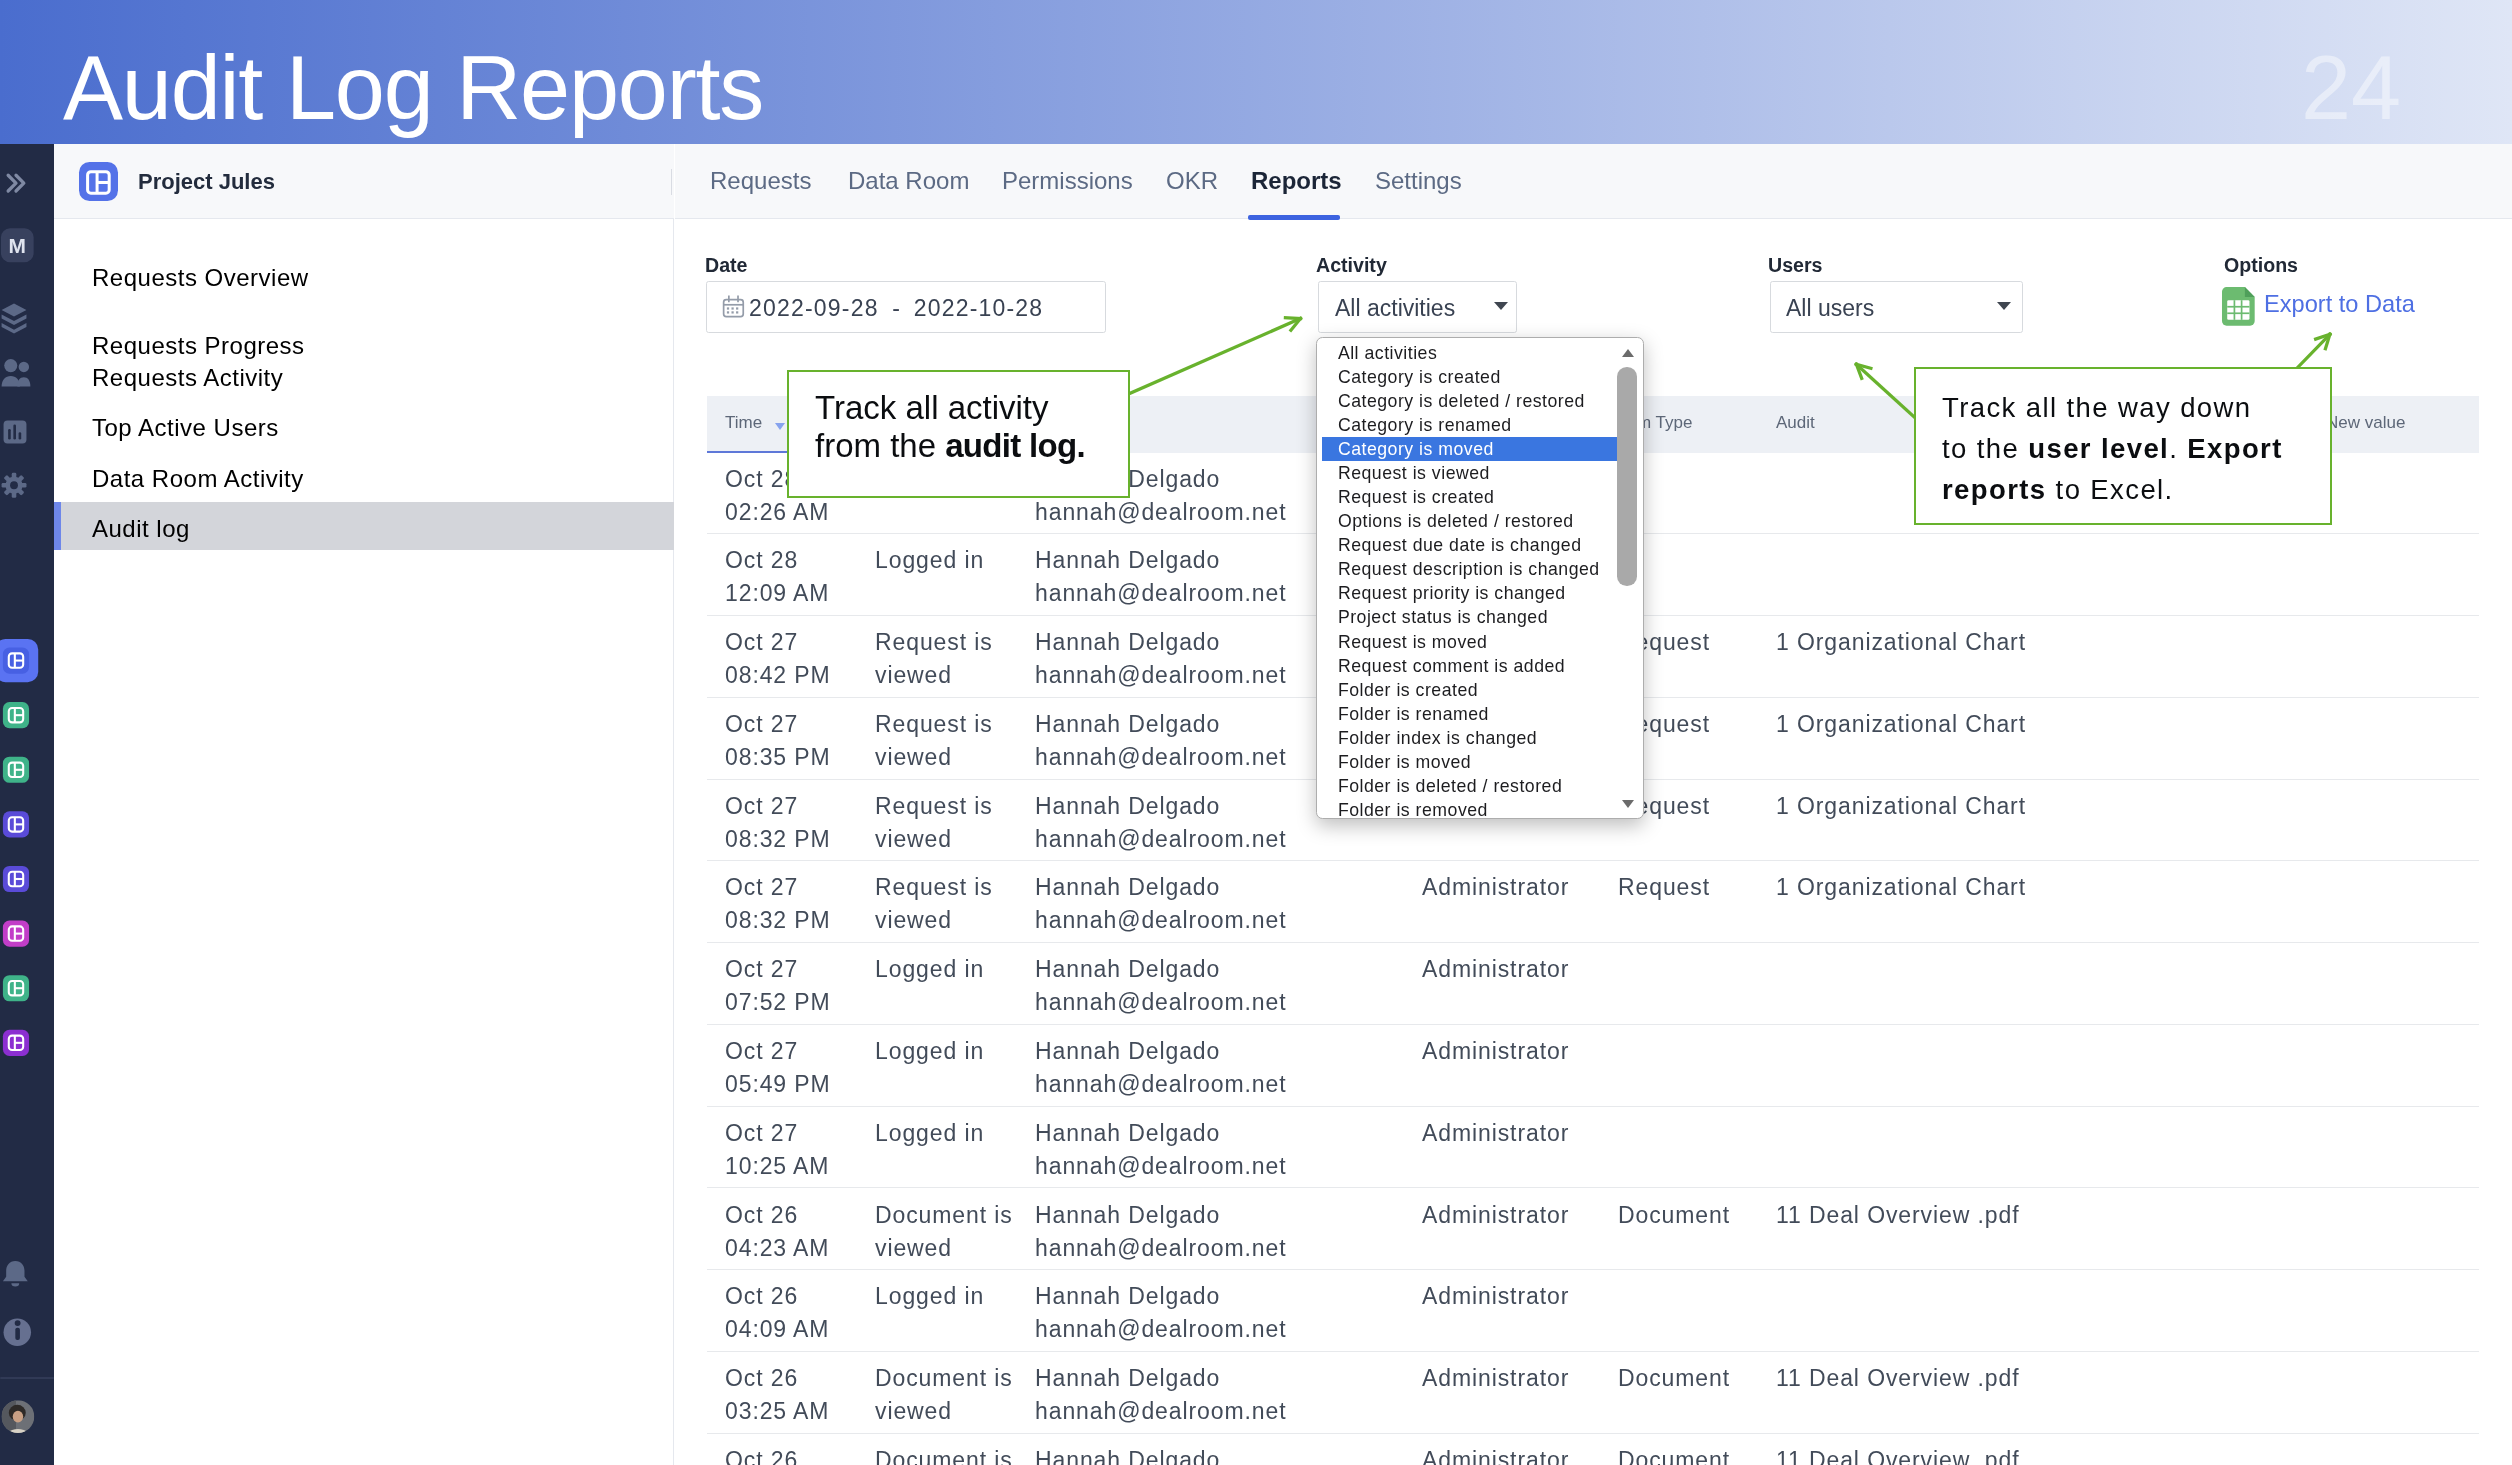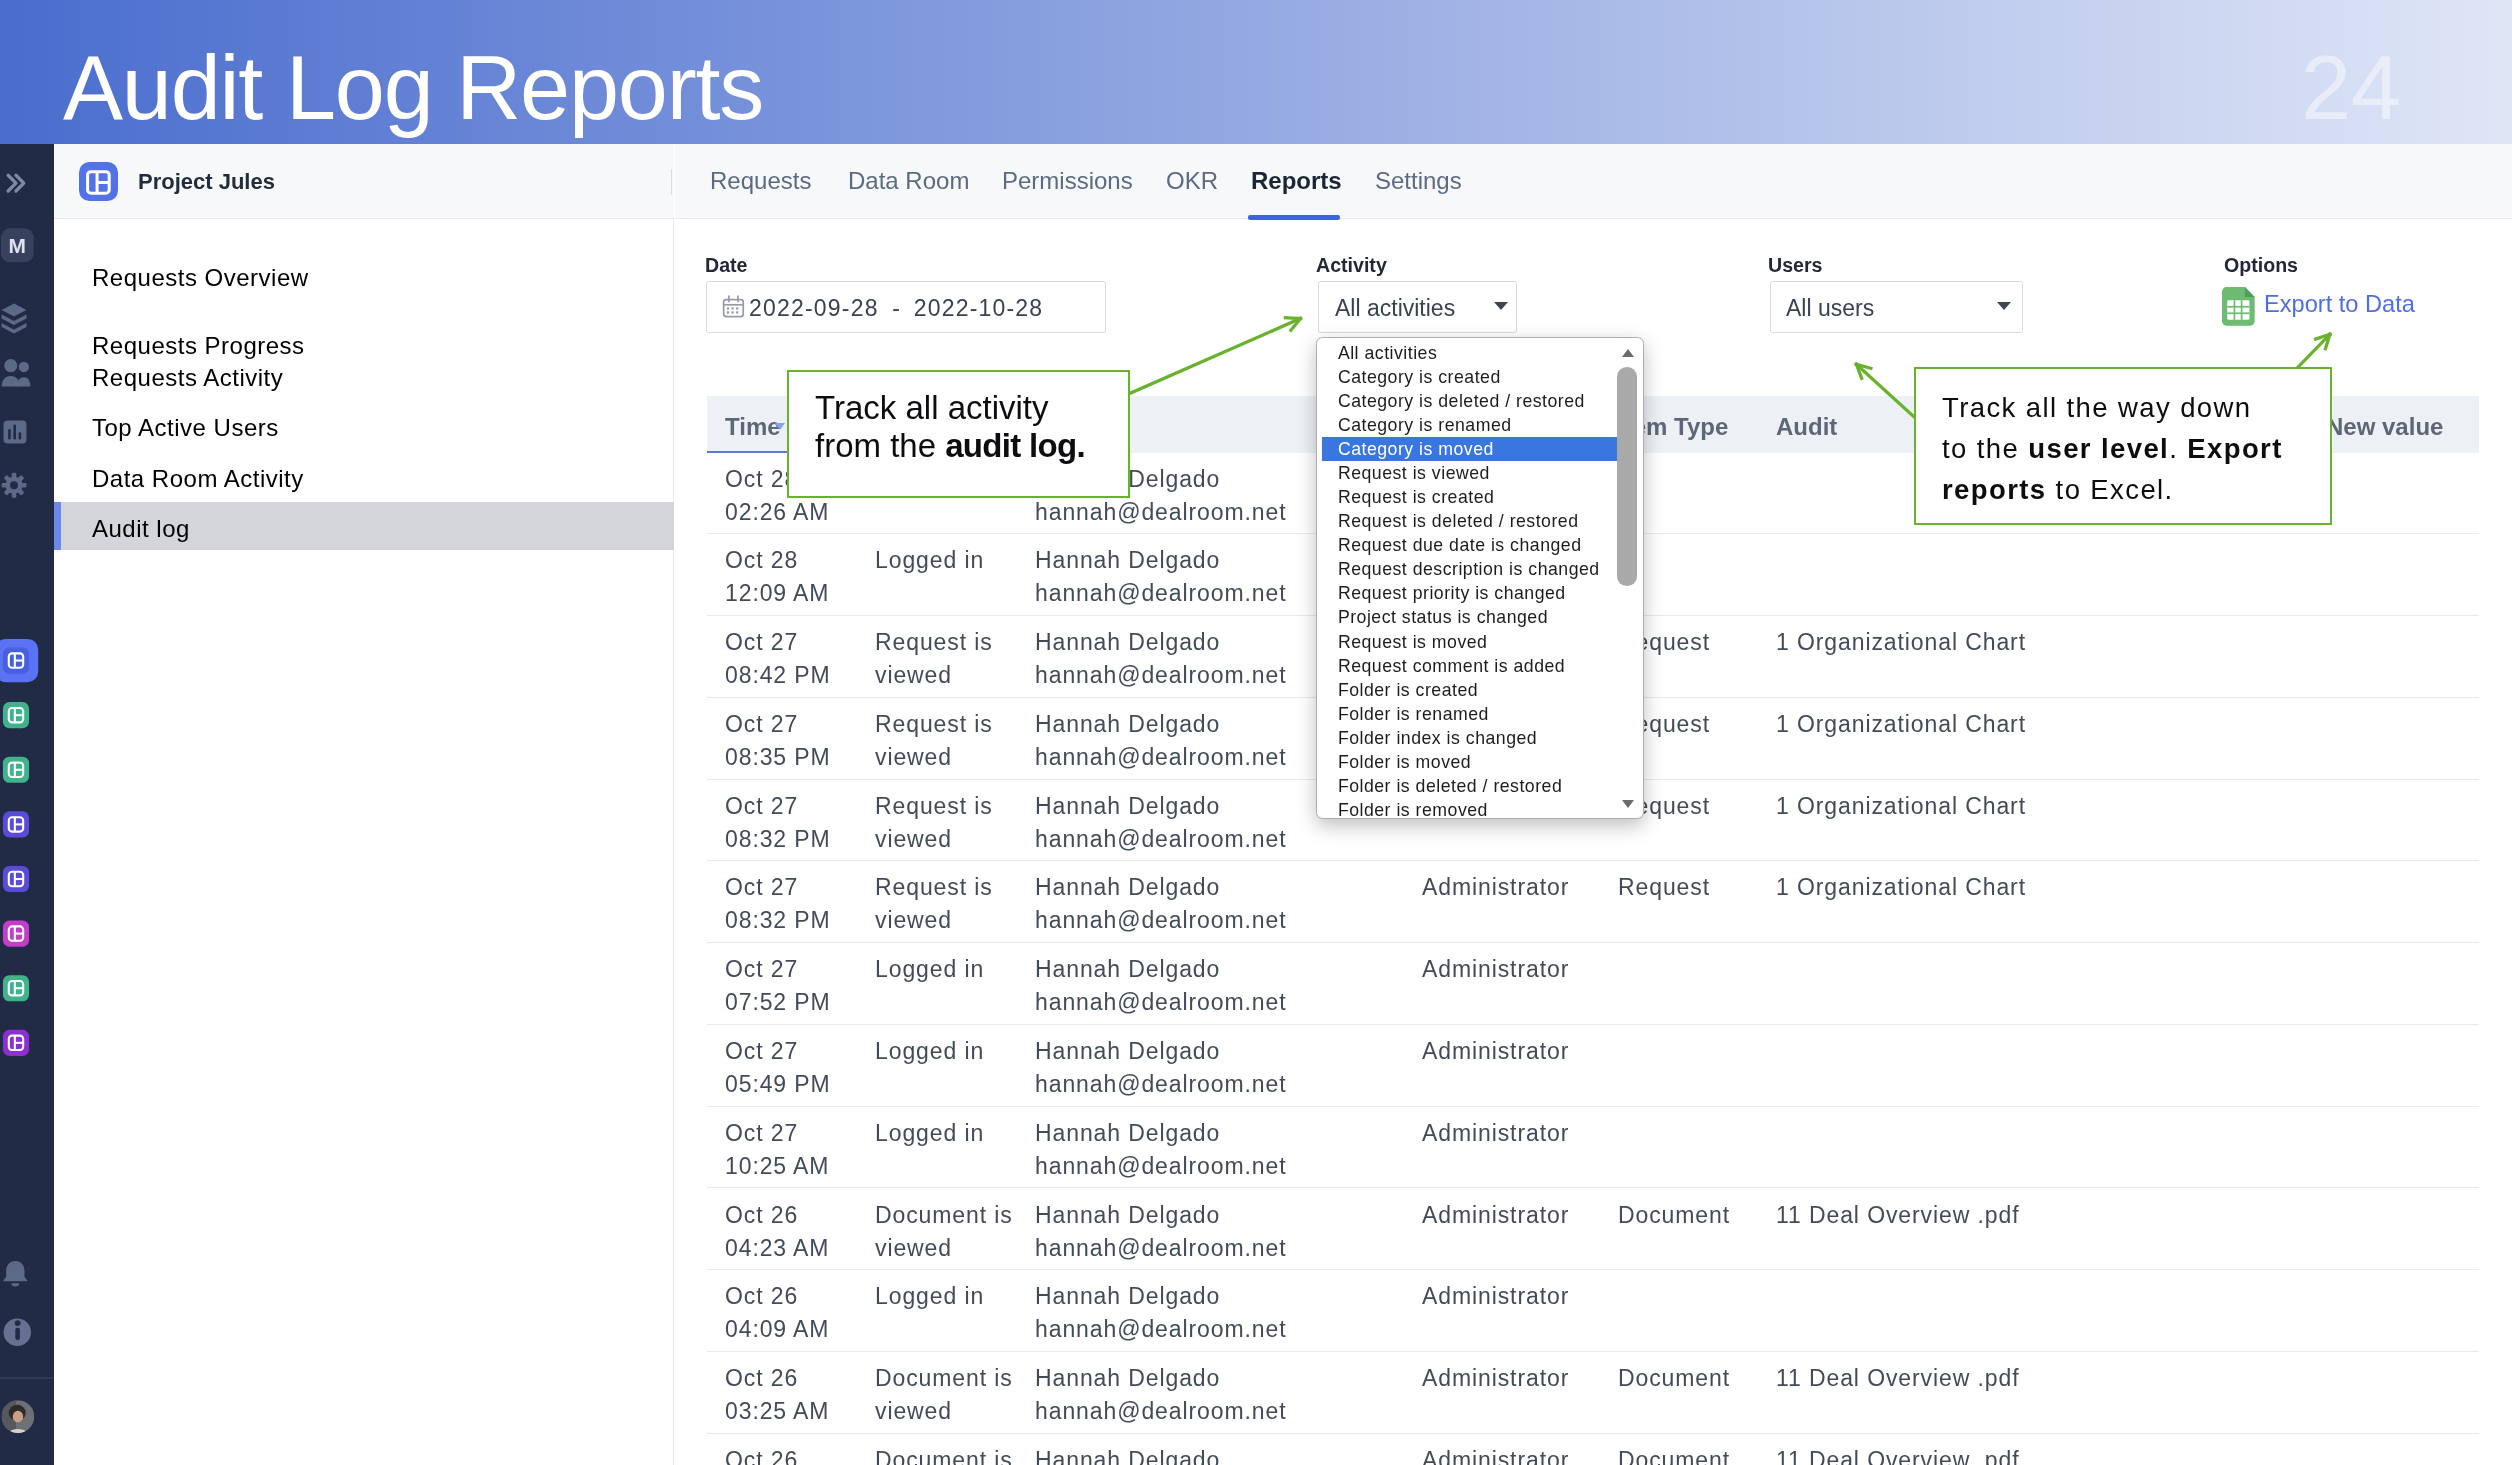--- a/index.html
+++ b/index.html
@@ -38,21 +38,21 @@
 .tab-underline { position:absolute; left:1248px; top:215px; width:92px; height:4.6px; background:#3d63e0; border-radius:2px; }
 
 
 .flabel { position:absolute; font-size:19.6px; font-weight:700; color:#212936; }
 .finput { position:absolute; top:281px; height:52px; background:#fff; border:1.3px solid #d7dade; border-radius:2.6px; }
 .ftext { position:absolute; font-size:23px; color:#394252; }
 .caret { position:absolute; width:0; height:0; border-left:7.2px solid transparent; border-right:7.2px solid transparent; border-top:8.5px solid #3f4650; }
 
 
 .thead { position:absolute; left:707px; top:396px; width:1772px; height:57px; background:#edf0f5; }
-.th { position:absolute; font-size:24px; font-weight:700; color:#5d6778; top:413px; }
+.th { position:absolute; font-size:17px; font-weight:400; color:#5d6778; top:413px; }
 .sort-tri { position:absolute; left:775px; top:423px; width:0; height:0;
   border-left:5.9px solid transparent; border-right:5.9px solid transparent; border-top:7.9px solid #87a3ee; }
 .time-underline { position:absolute; left:707px; top:451px; width:152px; height:2px; background:#5e78d8; }
 .row-sep { position:absolute; left:707px; width:1772px; height:1.3px; background:#e7e9ec; }
 .cell { position:absolute; font-size:23px; color:#424b59; line-height:33px; letter-spacing:0.9px; }
 
 
 .callout { position:absolute; background:#fff; border:2.6px solid #68b22d; color:#0b0d10; z-index:10; }
 .c1 b { letter-spacing:-0.7px; }
 
@@ -356,21 +356,21 @@
 Track all the way down<br>to the <b>user level</b>. <b>Export</b><br><b>reports</b> to Excel.</div>
 
 <div class="dd">
 <div class="dd-item" style="top:2.6px; line-height:24px;">All activities</div>
 <div class="dd-item" style="top:27px; line-height:24px;">Category is created</div>
 <div class="dd-item" style="top:51px; line-height:24px;">Category is deleted / restored</div>
 <div class="dd-item" style="top:75px; line-height:24px;">Category is renamed</div>
 <div class="dd-item hl" style="top:99px; line-height:24px;">Category is moved</div>
 <div class="dd-item" style="top:123px; line-height:24px;">Request is viewed</div>
 <div class="dd-item" style="top:147px; line-height:24px;">Request is created</div>
-<div class="dd-item" style="top:171px; line-height:24px;">Request is deleted / restored</div>
+<div class="dd-item" style="top:171px; line-height:24px;">Options is deleted / restored</div>
 <div class="dd-item" style="top:195px; line-height:24px;">Request due date is changed</div>
 <div class="dd-item" style="top:219px; line-height:24px;">Request description is changed</div>
 <div class="dd-item" style="top:243px; line-height:24px;">Request priority is changed</div>
 <div class="dd-item" style="top:267px; line-height:24px;">Project status is changed</div>
 <div class="dd-item" style="top:292px; line-height:24px;">Request is moved</div>
 <div class="dd-item" style="top:316px; line-height:24px;">Request comment is added</div>
 <div class="dd-item" style="top:340px; line-height:24px;">Folder is created</div>
 <div class="dd-item" style="top:364px; line-height:24px;">Folder is renamed</div>
 <div class="dd-item" style="top:388px; line-height:24px;">Folder index is changed</div>
 <div class="dd-item" style="top:412px; line-height:24px;">Folder is moved</div>

